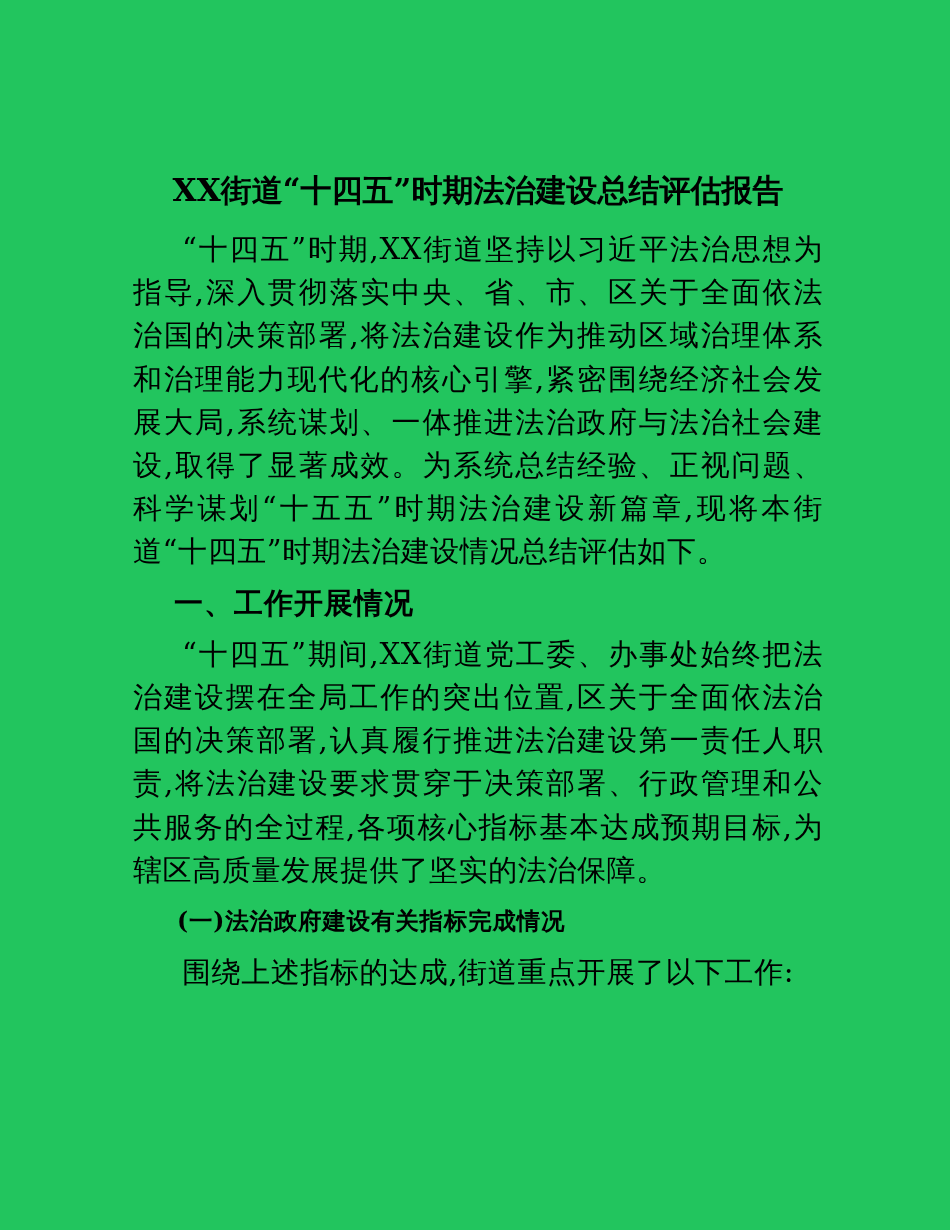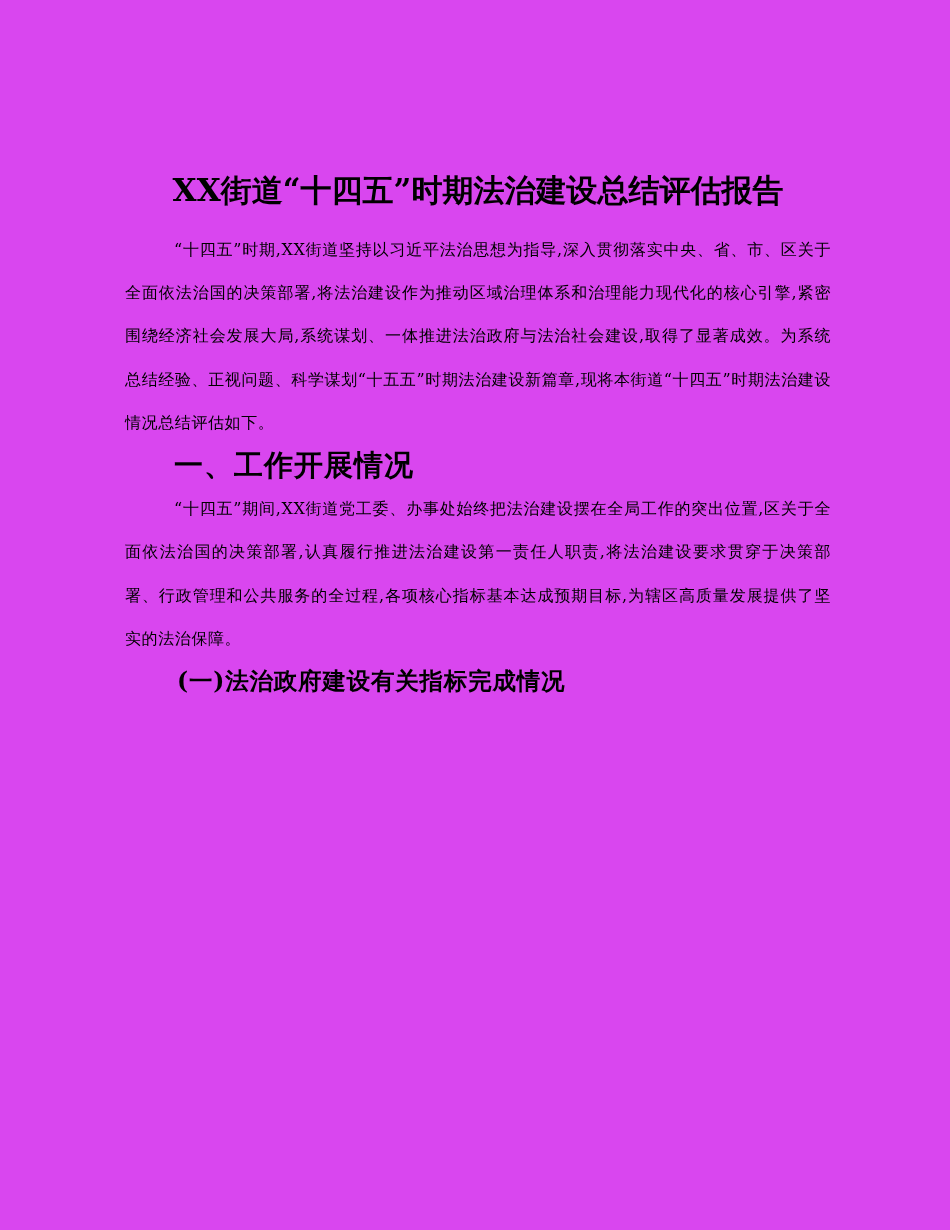--- a/index.html
+++ b/index.html
@@ -14,21 +14,21 @@
       overflow: hidden;
       font-family: "DejaVu Serif", "Liberation Serif", serif;
       color: #000000;
     }
     .page {
       position: absolute;
       left: 0;
       top: 0;
       width: 950px;
       height: 1230px;
-      background: #d946ef;
+      background: #22c55e;
     }
     .content {
       position: absolute;
       left: 125px;
       top: 165px;
       width: 706px;
     }
     .title {
       margin: 0;
       text-align: center;
@@ -36,22 +36,22 @@
       font-weight: bold;
       font-size: 31px;
       line-height: 50px;
       height: 50px;
       letter-spacing: 0px;
       white-space: nowrap;
       margin-left: -6px;
       margin-right: -6px;
     }
     .para {
-      margin: 0;
-      font-size: 16px;
+      margin: 8px;
+      font-size: 29px;
       line-height: 43.2px;
       text-align: justify;
       text-align-last: left;
       text-indent: 49px;
       letter-spacing: 0.6px;
     }
     .para.first {
       margin-top: 13px;
     }
     .h1 {
@@ -80,14 +80,15 @@
 
     <p class="para first">“十四五”时期,XX街道坚持以习近平法治思想为指导,深入贯彻落实中央、省、市、区关于全面依法治国的决策部署,将法治建设作为推动区域治理体系和治理能力现代化的核心引擎,紧密围绕经济社会发展大局,系统谋划、一体推进法治政府与法治社会建设,取得了显著成效。为系统总结经验、正视问题、科学谋划“十五五”时期法治建设新篇章,现将本街道“十四五”时期法治建设情况总结评估如下。</p>
 
     <h2 class="h1">一、工作开展情况</h2>
 
     <p class="para">“十四五”期间,XX街道党工委、办事处始终把法治建设摆在全局工作的突出位置,区关于全面依法治国的决策部署,认真履行推进法治建设第一责任人职责,将法治建设要求贯穿于决策部署、行政管理和公共服务的全过程,各项核心指标基本达成预期目标,为辖区高质量发展提供了坚实的法治保障。</p>
 
     <h3 class="h2">(一)法治政府建设有关指标完成情况</h3>
 
 
+    <p class="para">围绕上述指标的达成,街道重点开展了以下工作:</p>
   </div>
 </div>
 
 </body></html>

